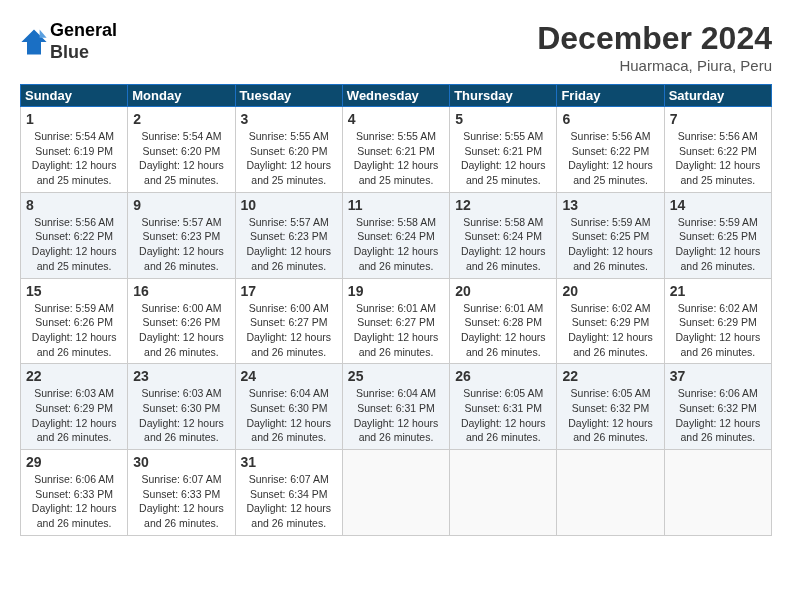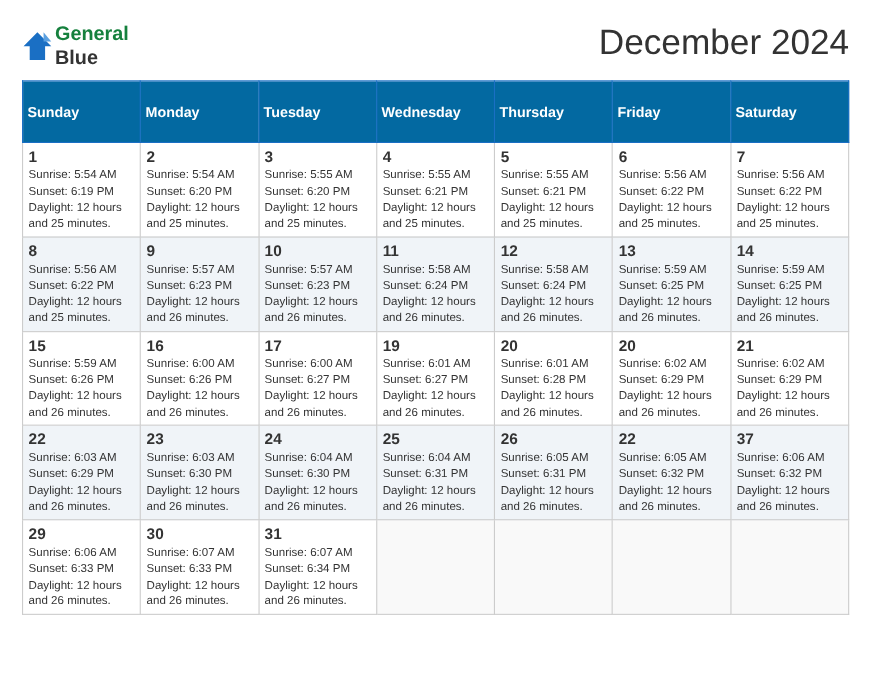--- a/index.html
+++ b/index.html
@@ -20,48 +20,48 @@
       display: flex;
       align-items: center;
     }
     .logo-text {
       font-size: 18px;
       font-weight: bold;
       color: #333;
       line-height: 1.2;
     }
     .logo-text span {
-      color: #15803d;
+      color: #000000;
     }
     .logo-icon {
       width: 28px;
       height: 28px;
       margin-right: 2px;
     }
     .title-block {
       text-align: right;
     }
     .month-title {
       font-size: 32px;
-      font-weight: normal;
+      font-weight: bold;
       color: #333;
     }
     .location {
       font-size: 15px;
       color: #555;
     }
     table {
       width: 100%;
       border-collapse: collapse;
       font-size: 11px;
     }
     th {
-      background: #0369a1;
+      background: #0c4a6e;
       color: #fff;
-      padding: 20px 4px;
+      padding: 3px 4px;
       text-align: left;
       font-size: 13px;
       font-weight: bold;
       border: 1px solid #1a6fc4;
     }
     td {
       border: 1px solid #ccc;
       vertical-align: top;
       padding: 4px 5px;
       width: calc(100% / 7);
@@ -74,20 +74,21 @@
     }
     .day-num {
       font-size: 14px;
       font-weight: bold;
       margin-bottom: 2px;
     }
     .day-info {
       font-size: 10.5px;
       line-height: 1.4;
       color: #333;
+      text-align: center;
     }
     td.empty {
       background: #f9f9f9;
     }
   </style>
 </head>
 <body>
 
 <div class="header">
   <div class="logo">
@@ -95,20 +96,21 @@
       <polygon points="20,2 38,20 30,20 30,38 10,38 10,20 2,20" fill="#1a6fc4"></polygon>
       <polygon points="28,2 38,14 28,14" fill="#5ba0e0"></polygon>
     </svg>
     <div class="logo-text">
       <div><span>General</span></div>
       <div>Blue</div>
     </div>
   </div>
   <div class="title-block">
     <div class="month-title">December 2024</div>
+    <div class="location">Huarmaca, Piura, Peru</div>
   </div>
 </div>
 
 <table>
   <thead>
     <tr>
     <th>Sunday</th>
         <th>Monday</th>
         <th>Tuesday</th>
         <th>Wednesday</th>

